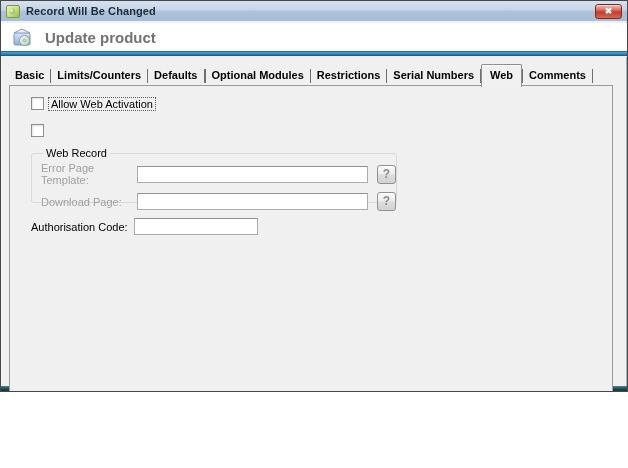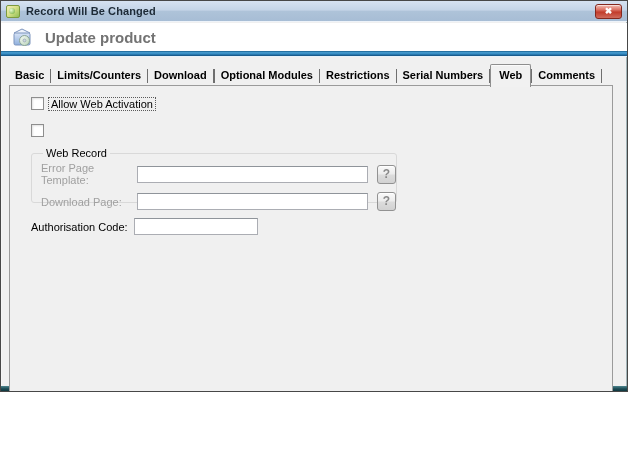--- a/index.html
+++ b/index.html
@@ -164,21 +164,21 @@
     <span class="header-title">Update product</span>
   </div>
 
   <div class="accent"></div>
 
   <div class="tabstrip">
     <span class="tab">Basic</span>
     <span class="tabsep"></span>
     <span class="tab">Limits/Counters</span>
     <span class="tabsep"></span>
-    <span class="tab">Download</span>
+    <span class="tab">Defaults</span>
     <span class="tabsep"></span>
     <span class="tabsep"></span>
     <span class="tab">Optional Modules</span>
     <span class="tabsep"></span>
     <span class="tab">Restrictions</span>
     <span class="tabsep"></span>
     <span class="tab">Serial Numbers</span>
     <span class="tabsep"></span>
     <span class="tab active">Web</span>
     <span class="tabsep"></span>

